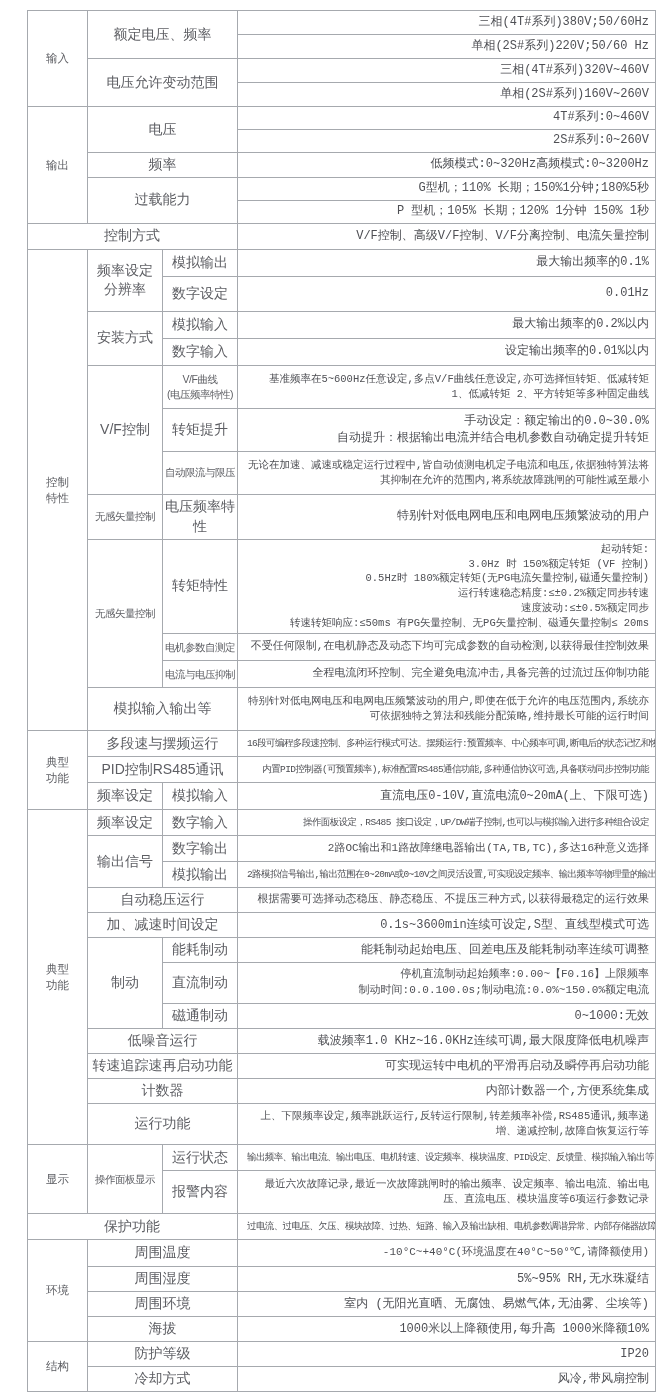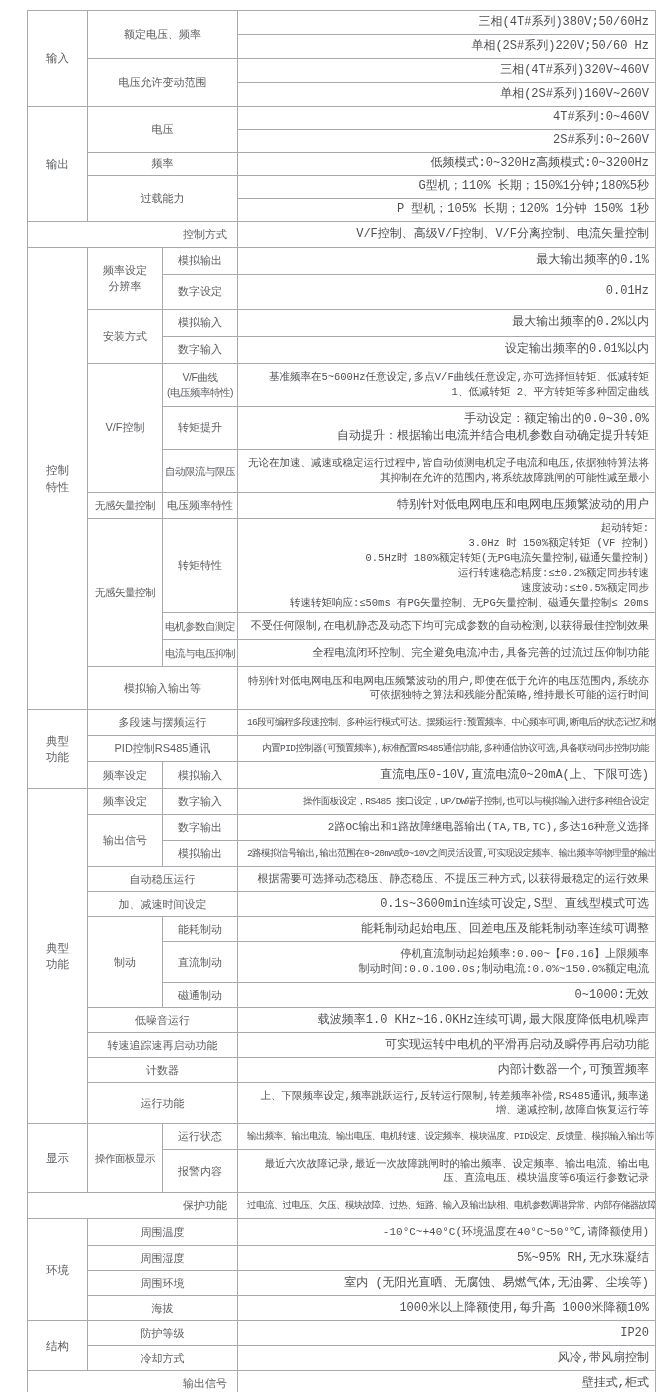--- a/index.html
+++ b/index.html
@@ -16,22 +16,22 @@
   td{
     border:1px solid #a6a9ae;
     color:#4e4f54;
     font-size:12px;line-height:1.42;
     vertical-align:middle;
     padding:2px 5px;
     overflow:hidden;
     white-space:pre-line;
   }
   .cA{ text-align:center;color:#5d5e63;font-size:11.5px;padding:2px 2px;}
-  .cB,.cC,.cBC{ text-align:center;color:#5d5e63;font-size:11px;padding:2px 2px;}
-  .cABC{ text-align:right;color:#5d5e63;font-size:11px;padding:2px 10px 2px 9px;}
+  .cB,.cC,.cBC{ text-align:center;color:#5d5e63;font-size:14px;padding:2px 2px;}
+  .cABC{ text-align:center;color:#5d5e63;font-size:14px;padding:2px 10px 2px 9px;}
   .cV{ text-align:right;padding:2px 6px 2px 9px;font-family:Liberation Mono, monospace;}
   .tight{font-size:10.5px;letter-spacing:-0.5px;}
   .s11{font-size:11px;}
   .s10{font-size:10.5px;}
   .s9{font-size:9.5px;letter-spacing:-0.6px;white-space:nowrap;}
 </style>
 </head>
 <body>
 
 <div class="wrap">
@@ -206,21 +206,21 @@
   <tr style="height:25px">
     <td class="cBC" colspan="2">低噪音运行</td>
     <td class="cV">载波频率1.0 KHz~16.0KHz连续可调,最大限度降低电机噪声</td>
   </tr>
   <tr style="height:25px">
     <td class="cBC" colspan="2">转速追踪速再启动功能</td>
     <td class="cV">可实现运转中电机的平滑再启动及瞬停再启动功能</td>
   </tr>
   <tr style="height:25px">
     <td class="cBC" colspan="2">计数器</td>
-    <td class="cV">内部计数器一个,可预置频率</td>
+    <td class="cV">内部计数器一个,方便系统集成</td>
   </tr>
   <tr style="height:41px">
     <td class="cBC" colspan="2">运行功能</td>
     <td class="cV s10">上、下限频率设定,频率跳跃运行,反转运行限制,转差频率补偿,RS485通讯,频率递增、递减控制,故障自恢复运行等</td>
   </tr>
 
   <tr style="height:26px">
     <td class="cA" rowspan="2">显示</td>
     <td class="cB tight" rowspan="2">操作面板显示</td>
     <td class="cC">运行状态</td>

